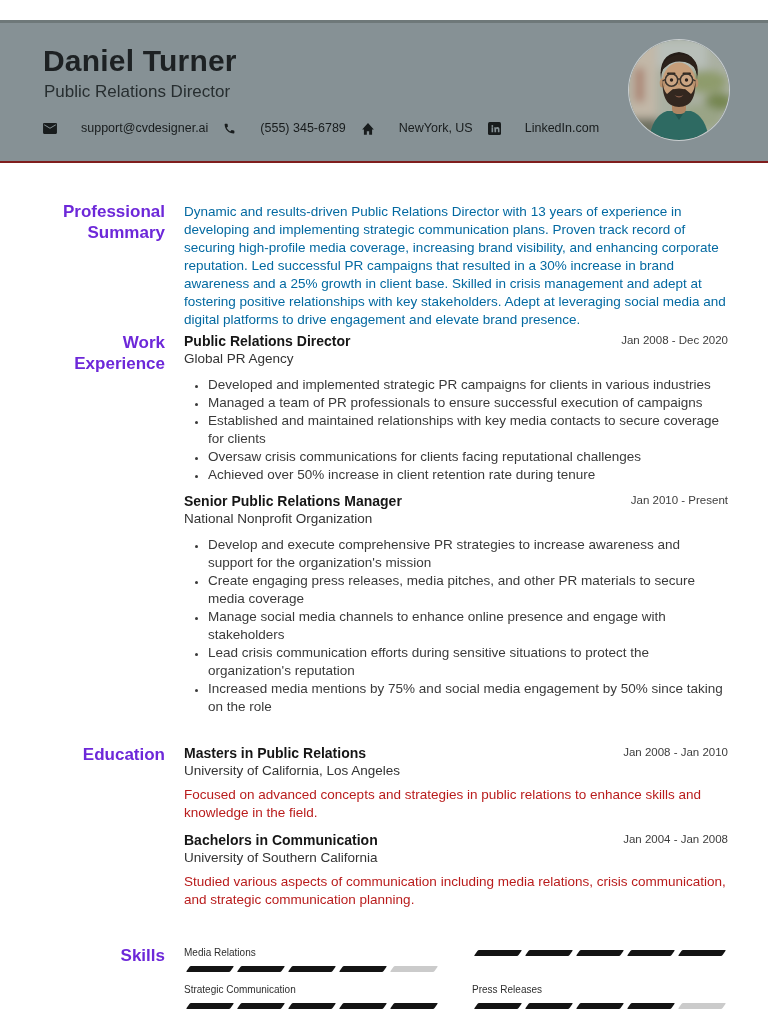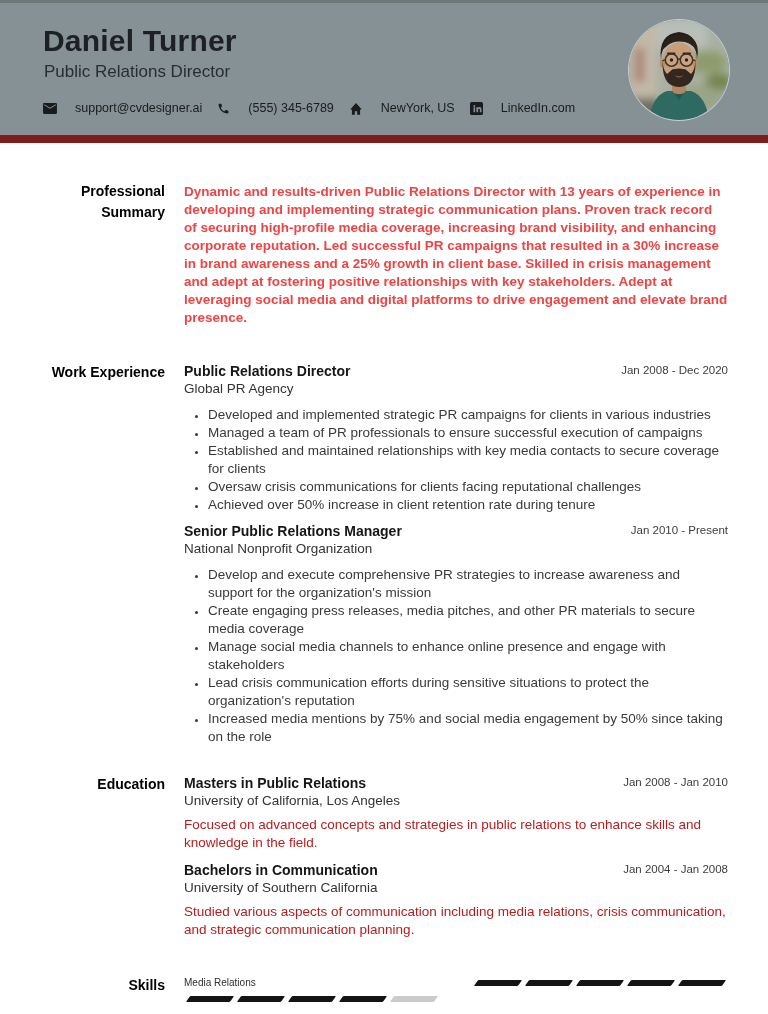--- a/index.html
+++ b/index.html
@@ -14,21 +14,22 @@
     background: #ffffff;
     overflow: hidden;
   }
 
   
   .header {
     position: relative;
     width: 100%;
     height: 143px;
     background: #869195;
-    border-bottom: 8px solid #7f1d1d;
+    border-bottom: 2px solid #7f1d1d;
+    margin-top: 20px;
   }
   .header-top-strip {
     position: absolute;
     top: 0; left: 0; right: 0;
     height: 3px;
     background: #6e7879;
   }
   .candidate-name {
     position: absolute;
     left: 43px; top: 24px;
@@ -49,21 +50,21 @@
     left: 43px; top: 101px;
     display: flex;
     align-items: center;
     gap: 15px;
     color: #181c1d;
     font-size: 12.5px;
   }
   .contact {
     display: inline-flex;
     align-items: center;
-    gap: 18px;
+    gap: 24px;
     white-space: nowrap;
     cursor: pointer;
   }
   .contact svg { display: block; }
 
   .photo-wrap {
     position: absolute;
     left: 629px; top: 20px;
     width: 100px; height: 100px;
     border-radius: 50%;
@@ -75,37 +76,36 @@
   
   .resume-body {
     padding: 0 40px 0 43px;
   }
   .section {
     display: grid;
     grid-template-columns: 122px 1fr;
     column-gap: 19px;
   }
   .section h2 {
-    font-size: 14px;
+    font-size: 17px;
     line-height: 21px;
     font-weight: 700;
-    color: #000000;
+    color: #6d28d9;
     text-align: right;
   }
   .section-summary   { margin-top: 38px; }
-  .section-work      { margin-top: 35px; }
+  .section-work      { margin-top: 3px; }
   .section-education { margin-top: 28px; }
   .section-skills    { margin-top: 36px; }
 
   .summary-text {
     font-size: 13.5px;
     line-height: 18px;
-    color: #ef4444;
+    color: #0369a1;
     margin-top: 2px;
-    font-weight: bold;
   }
 
   .entry + .entry { margin-top: 8px; }
   .entry-head { display: flex; justify-content: space-between; align-items: flex-start; }
   .entry-title {
     font-size: 14px;
     font-weight: 700;
     color: #161616;
     line-height: 18px;
   }

